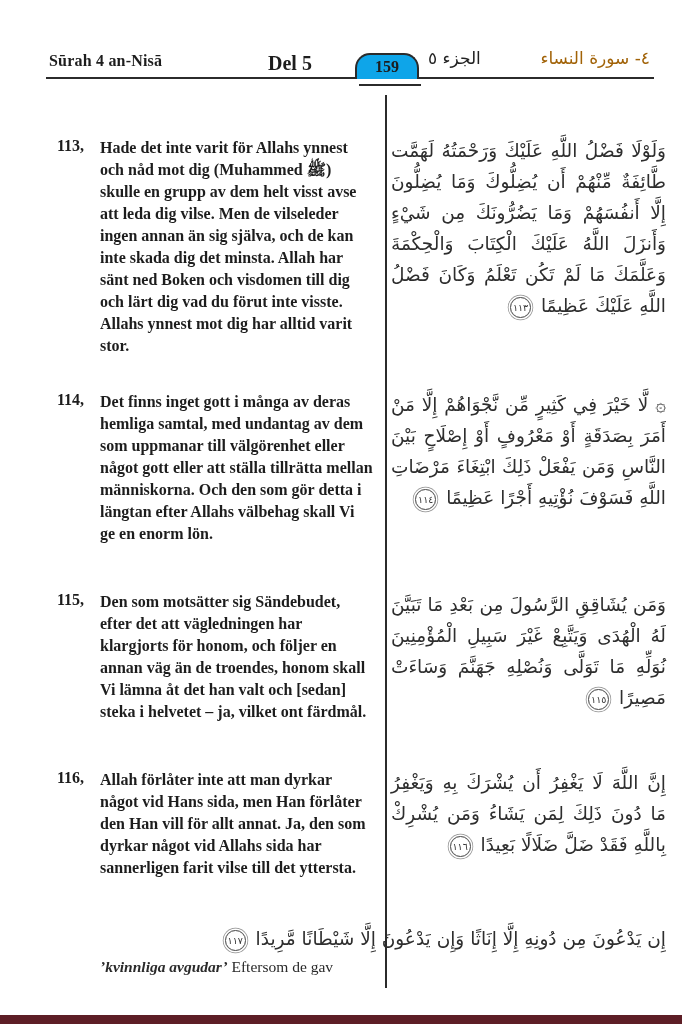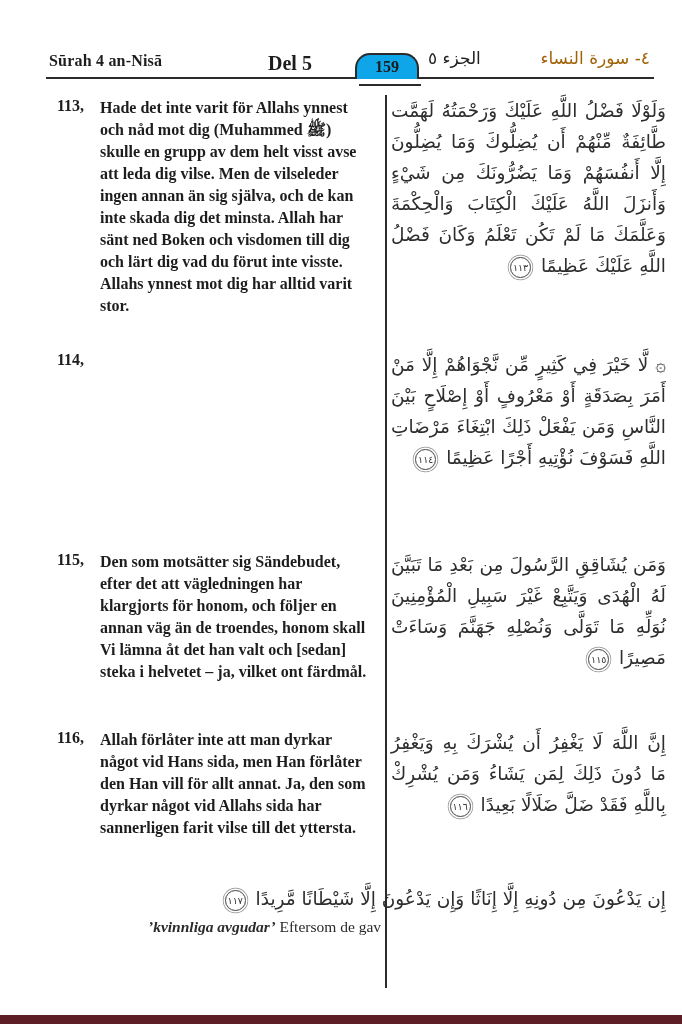--- a/index.html
+++ b/index.html
@@ -26,21 +26,21 @@
     z-index:2;
   }
   .page-tab-underline { position:absolute; left:351px; top:84px; width:62px; height:2px; background:#2b2b2b; }
   .hdr-juz   { position:absolute; left:420px; top:48px; font-size:17px; direction:rtl; font-family:"DejaVu Sans",sans-serif; color:#222; }
   .hdr-surah { position:absolute; right:40px; top:48px; font-size:17px; direction:rtl; font-family:"DejaVu Sans",sans-serif; color:#a16207; }
 
   
   .divider { position:absolute; left:385px; top:95px; width:2px; height:893px; background:#2b2b2b; }
   .body { position:absolute; left:40px; top:97px; width:628px; }
   .row { display:flex; align-items:flex-start; }
-  .row-113 { height:254px; }
+  .row-113 { height:254px;margin-top:40px; }
   .row-114 { height:200px; }
   .row-115 { height:178px; }
   .row-116 { height:156px; }
 
   .sv { width:335px; display:flex; box-sizing:border-box; }
   .num { width:60px; padding-left:17px; box-sizing:border-box; font-size:16px; font-weight:700; flex:none; }
   .sv-text { flex:1; font-size:16px; font-weight:700; line-height:22px; text-align:left; padding-right:2px; }
 
   .ar {
     flex:1; padding-left:16px; padding-right:2px; box-sizing:border-box;
@@ -51,21 +51,21 @@
   }
   .marker {
     display:inline-block; width:19px; height:19px;
     border:1px solid #4a4a4a; border-radius:50%;
     box-shadow:0 0 0 1.5px #fff, 0 0 0 2.2px #8a8a8a;
     font-size:9.5px; line-height:19px; text-align:center;
     vertical-align:middle; color:#333; margin:0 4px;
   }
 
   .footnote { margin-left:60px; margin-top:2px; font-size:15.5px; font-weight:400; line-height:22px; color:#2a2a2a; }
-  .footnote .fn-italic { font-style:italic; font-weight:700;margin-left:48px; }
+  .footnote .fn-italic { font-style:italic; font-weight:700; }
 
   
   .footer-bar { position:absolute; left:0; right:0; bottom:0; height:9px; }
 </style>
 </head>
 <body>
 
 <div class="page">
 
   <div class="header">
@@ -86,20 +86,21 @@
       <div class="sv">
         <span class="num">113,</span>
         <div class="sv-text">Hade det inte varit för Allahs ynnest och nåd mot dig (Muhammed ﷺ) skulle en grupp av dem helt visst avse att leda dig vilse. Men de vilseleder ingen annan än sig själva, och de kan inte skada dig det minsta. Allah har sänt ned Boken och visdomen till dig och lärt dig vad du förut inte visste. Allahs ynnest mot dig har alltid varit stor.</div>
       </div>
       <div class="ar"><span>وَلَوْلَا فَضْلُ اللَّهِ عَلَيْكَ وَرَحْمَتُهُ لَهَمَّت طَّائِفَةٌ مِّنْهُمْ أَن يُضِلُّوكَ وَمَا يُضِلُّونَ إِلَّا أَنفُسَهُمْ وَمَا يَضُرُّونَكَ مِن شَيْءٍ وَأَنزَلَ اللَّهُ عَلَيْكَ الْكِتَابَ وَالْحِكْمَةَ وَعَلَّمَكَ مَا لَمْ تَكُن تَعْلَمُ وَكَانَ فَضْلُ اللَّهِ عَلَيْكَ عَظِيمًا</span> <span class="marker">١١٣</span></div>
     </div>
 
     <div class="row row-114">
       <div class="sv">
         <span class="num">114,</span>
+        <div class="sv-text">Det finns inget gott i många av deras hemliga samtal, med undantag av dem som uppmanar till välgörenhet eller något gott eller att ställa tillrätta mellan människorna. Och den som gör detta i längtan efter Allahs välbehag skall Vi ge en enorm lön.</div>
       </div>
       <div class="ar"><span>۞ لَّا خَيْرَ فِي كَثِيرٍ مِّن نَّجْوَاهُمْ إِلَّا مَنْ أَمَرَ بِصَدَقَةٍ أَوْ مَعْرُوفٍ أَوْ إِصْلَاحٍ بَيْنَ النَّاسِ وَمَن يَفْعَلْ ذَلِكَ ابْتِغَاءَ مَرْضَاتِ اللَّهِ فَسَوْفَ نُؤْتِيهِ أَجْرًا عَظِيمًا</span> <span class="marker">١١٤</span></div>
     </div>
 
     <div class="row row-115">
       <div class="sv">
         <span class="num">115,</span>
         <div class="sv-text">Den som motsätter sig Sändebudet, efter det att vägledningen har klargjorts för honom, och följer en annan väg än de troendes, honom skall Vi lämna åt det han valt och [sedan] steka i helvetet – ja, vilket ont färdmål.</div>
       </div>
       <div class="ar"><span>وَمَن يُشَاقِقِ الرَّسُولَ مِن بَعْدِ مَا تَبَيَّنَ لَهُ الْهُدَى وَيَتَّبِعْ غَيْرَ سَبِيلِ الْمُؤْمِنِينَ نُوَلِّهِ مَا تَوَلَّى وَنُصْلِهِ جَهَنَّمَ وَسَاءَتْ مَصِيرًا</span> <span class="marker">١١٥</span></div>

